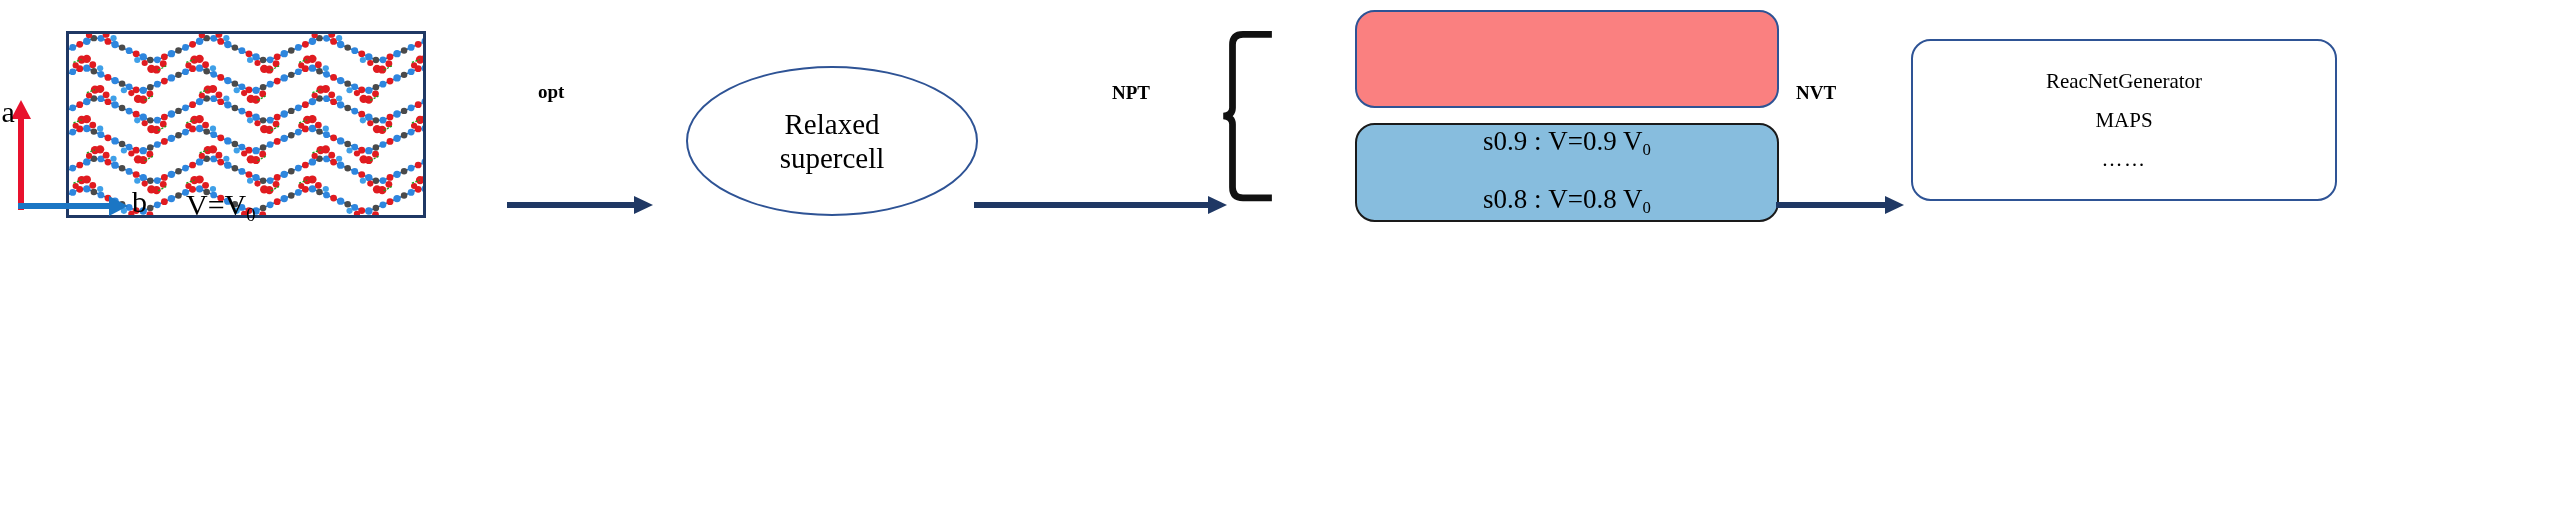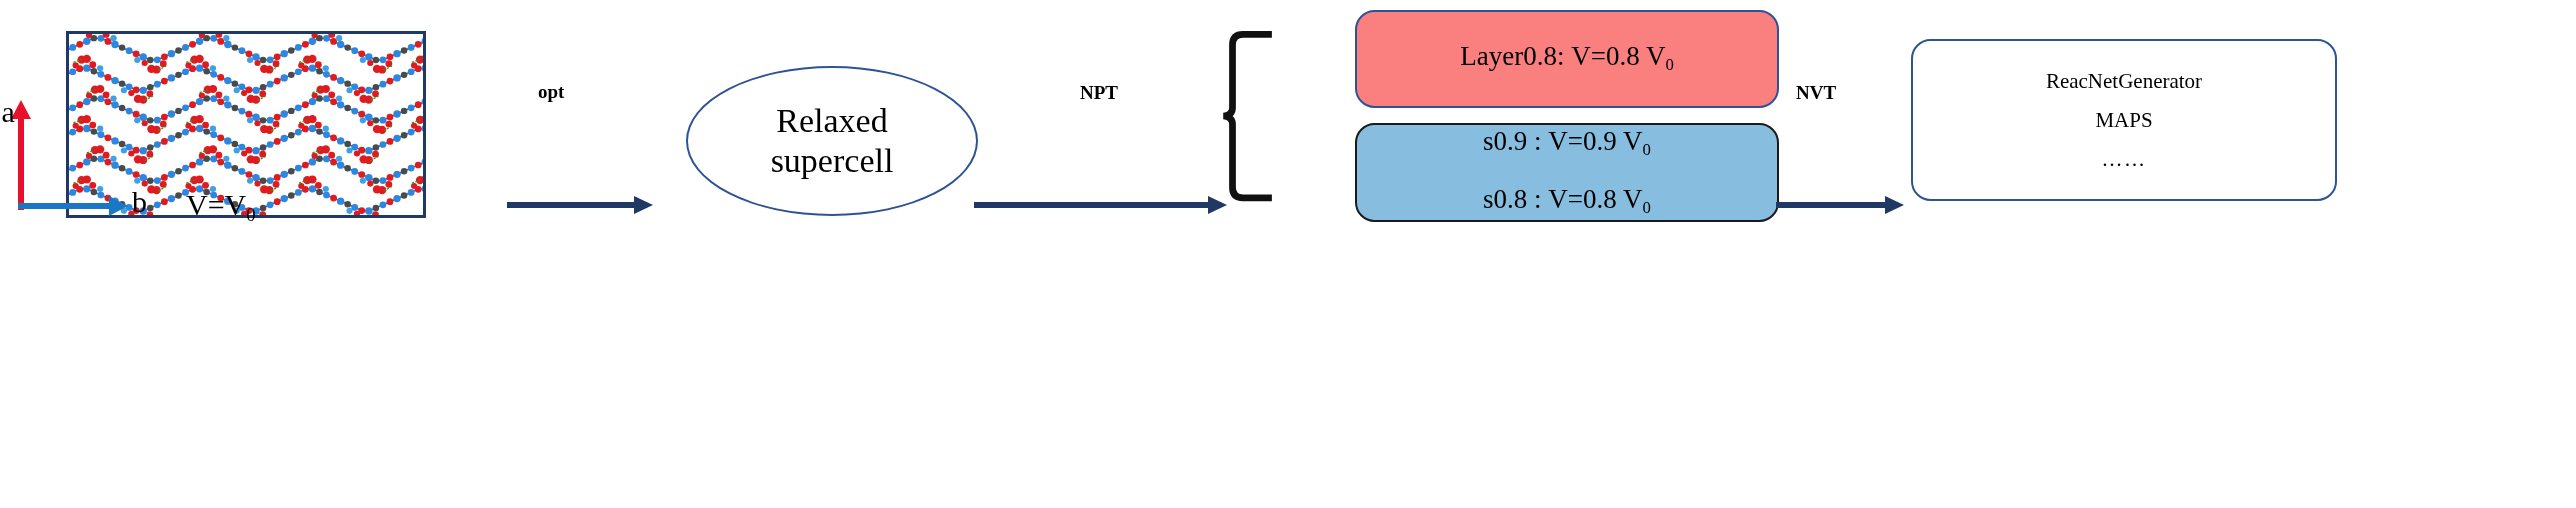--- a/index.html
+++ b/index.html
@@ -35,26 +35,26 @@
 
   
   #opt-line{left:507px;top:202px;width:130px;}
   #opt-head{left:634px;top:196px;}
   #opt-label{left:538px;top:82px;}
 
   
   #ellipse{left:686px;top:66px;width:288px;height:146px;
       border:2.3px solid #2E5395;border-radius:50%;background:#fff;
       display:flex;flex-direction:column;align-items:center;justify-content:center;}
-  .ellipse-line{font-size:34px;line-height:1.18;}
+  .ellipse-line{font-size:29px;line-height:1.18;}
 
   
   #npt-line{left:974px;top:202px;width:243px;}
   #npt-head{left:1208px;top:196px;}
-  #npt-label{left:1080px;top:83px;}
+  #npt-label{left:1112px;top:83px;}
 
   
   #brace{left:1222px;top:29px;width:51px;height:174px;}
 
   
   #red-box{left:1355px;top:9.8px;width:420px;height:94px;
       background:#FA8080;border:2.3px solid #2E5395;border-radius:19.6px;
       display:flex;flex-direction:column;align-items:center;justify-content:center;}
   #blue-box{left:1355px;top:123px;width:420px;height:95px;
       background:#87BDDE;border:2.3px solid #1a1a1a;border-radius:19.6px;
@@ -1253,21 +1253,20 @@
 
 <div class="abs arrow-line" id="npt-line"></div>
 <div class="abs arrow-head" id="npt-head"></div>
 <div class="abs arrow-label" id="npt-label">NPT</div>
 
 <svg class="abs" id="brace" viewBox="0 0 68 230">
   <path d="M62 6 H28 Q14 6 14 20 V104 Q14 114 2 115 Q14 116 14 126 V210 Q14 224 28 224 H62" fill="none" stroke="#111111" stroke-width="9" stroke-linecap="square" stroke-linejoin="miter"></path>
 </svg>
 
 <div class="abs" id="red-box">
-  <div class="box-line"><span>Layer0.8</span><span>:</span>&nbsp;<span>V=0.8 V</span><sub>0</sub></div>
 </div>
 
 <div class="abs" id="blue-box">
   <div class="box-line"><span>s0.9</span><span> :</span>&nbsp;<span>V=0.9 V</span><sub>0</sub></div>
   <div class="box-line"><span>s0.8</span><span> :</span>&nbsp;<span>V=0.8 V</span><sub>0</sub></div>
 </div>
 
 <div class="abs arrow-line" id="nvt-line"></div>
 <div class="abs arrow-head" id="nvt-head"></div>
 <div class="abs arrow-label" id="nvt-label">NVT</div>

